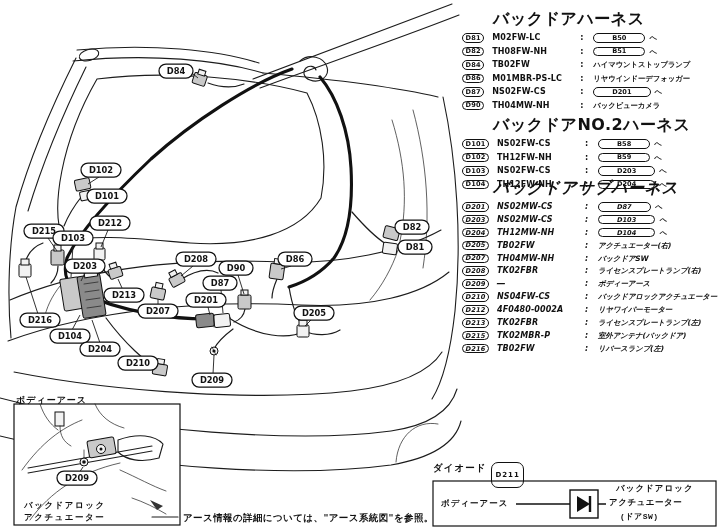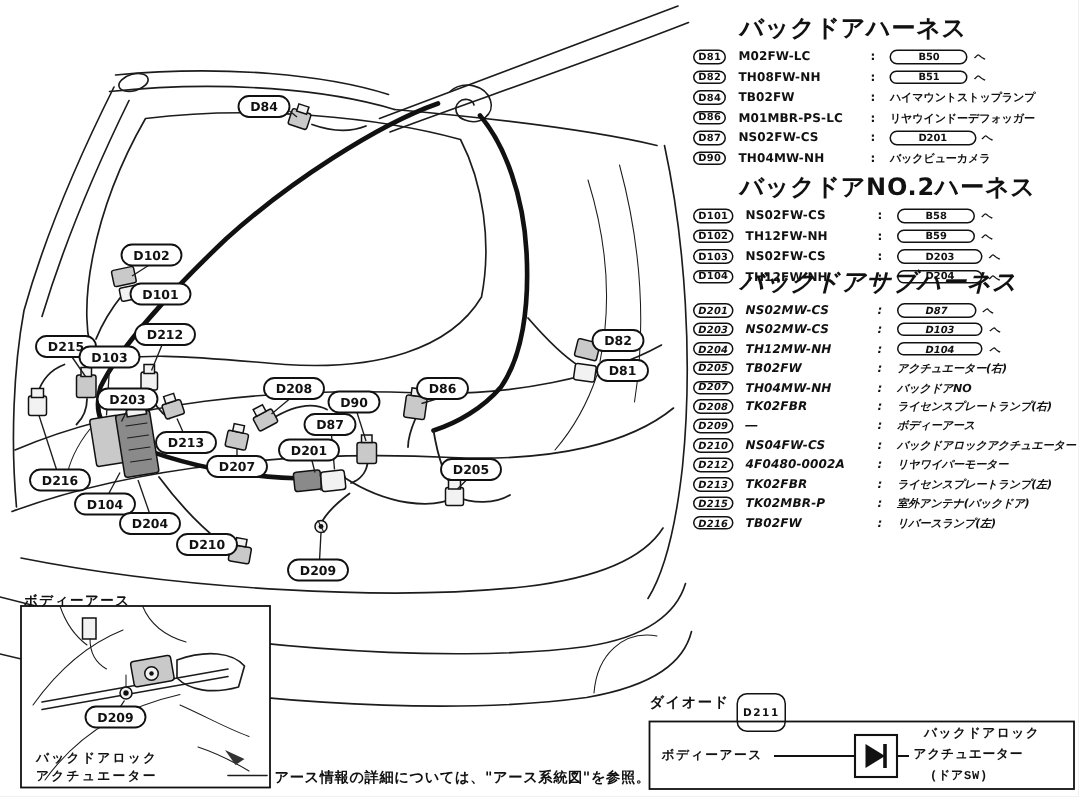--- a/index.html
+++ b/index.html
@@ -447,21 +447,21 @@
     <div class="trow">
       <span class="idb">D205</span>
       <span class="code">TB02FW</span>
       <span class="col">:</span>
       <span class="dest">アクチュエーター(右)</span>
     </div>
     <div class="trow">
       <span class="idb">D207</span>
       <span class="code">TH04MW-NH</span>
       <span class="col">:</span>
-      <span class="dest">バックドアNO</span>
+      <span class="dest">バックドアSW</span>
     </div>
     <div class="trow">
       <span class="idb">D208</span>
       <span class="code">TK02FBR</span>
       <span class="col">:</span>
       <span class="dest">ライセンスプレートランプ(右)</span>
     </div>
     <div class="trow">
       <span class="idb">D209</span>
       <span class="code">―</span>

